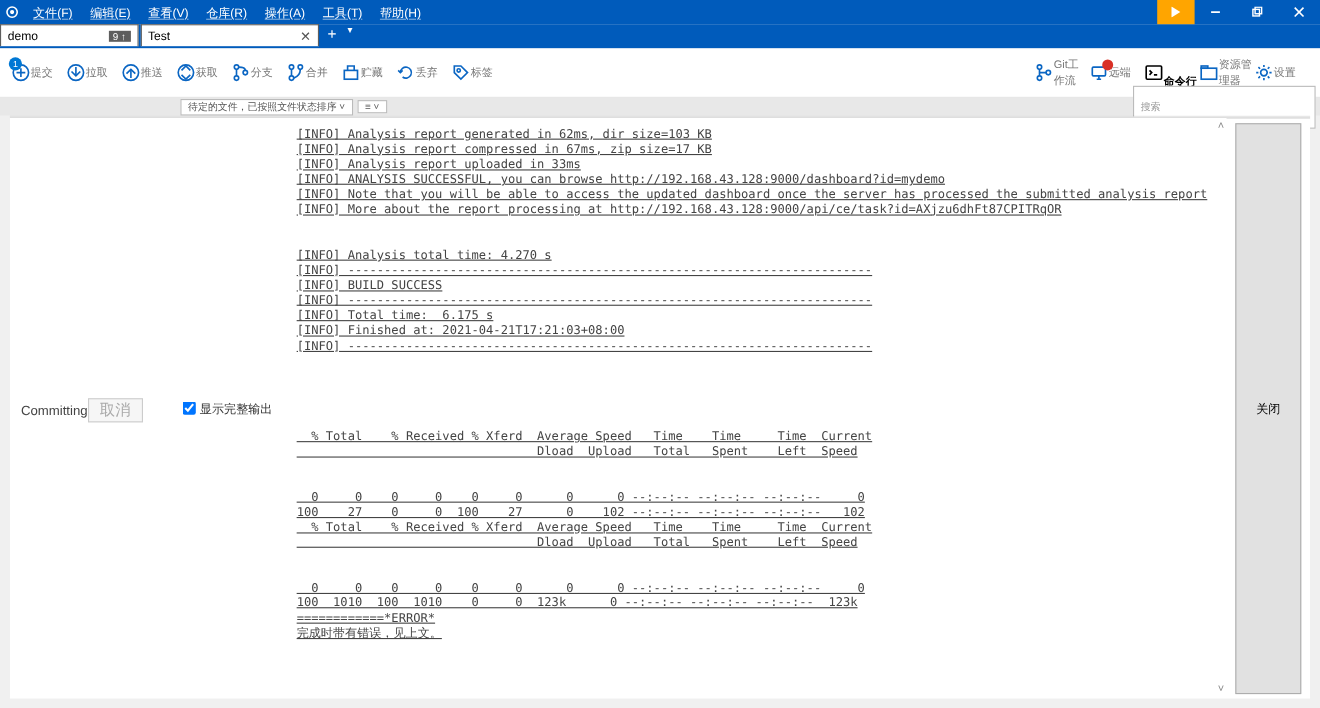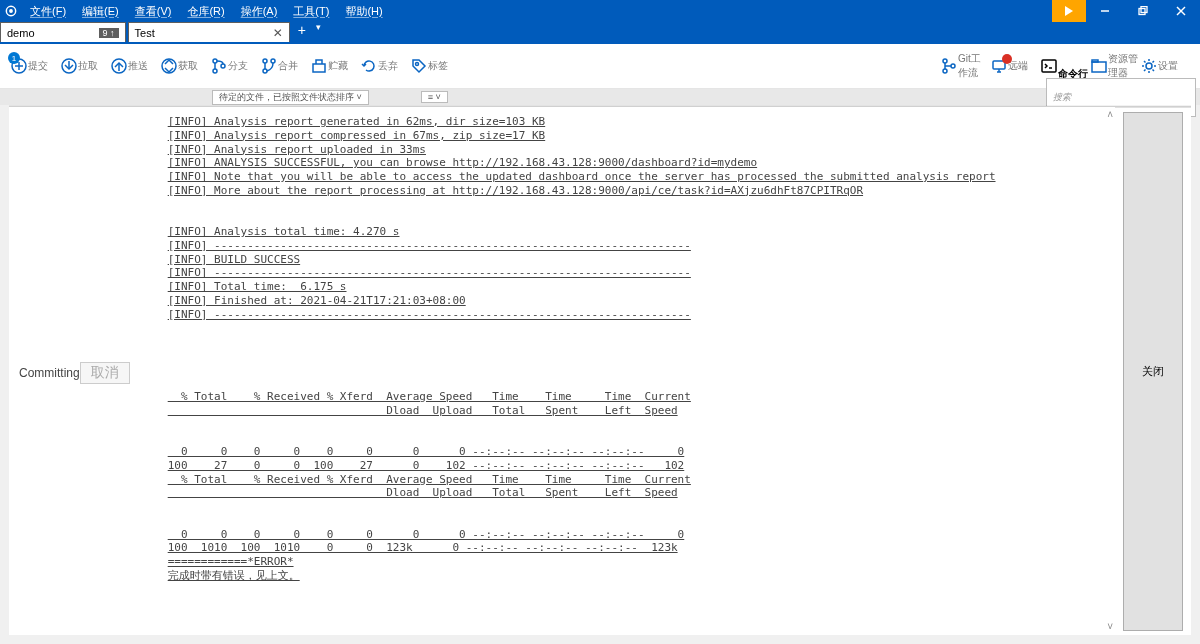--- a/index.html
+++ b/index.html
@@ -26,22 +26,22 @@
 .tool .ico { height: 20px; display: flex; align-items: center; justify-content: center; color: #005bbb; font-size: 16px; }
 .tool.warn .ico { position: relative; }
 .tool.warn .ico::after { content:''; position:absolute; right:-4px; top:-2px; width:10px; height:10px; background:#d93025; border-radius:50%; color:#fff; font-size:7px; display:flex; align-items:center; justify-content:center;}
 .tool.bold span:last-child { color:#000; font-weight:600;margin-top:30px; }
 .toolbar .spacer { flex: 1; }
 .tool.badge-blue .ico { position: relative; }
 .tool.badge-blue .ico::after { content:'1'; position:absolute; right:8px; top:-4px; width:12px; height:12px; background:#0078d4; border-radius:6px; color:#fff; font-size:8px; display:flex; align-items:center; justify-content:center;}
 
 .subbar { background: #e8e8e8; height: 16px; display:flex; align-items:center; font-size:10px; color:#555; padding: 0 4px; }
 .subbar .gap { width: 160px; }
-.subbar .combo { border:1px solid #bbb; background:#fff; padding: 0 6px; margin-right:4px; font-size:9px;margin-left:48px; }
-.subbar .srch { margin-left:auto; border:1px solid #bbb; background:#fff; padding:12px 6px; width:150px; font-size:9px; color:#999;font-style:italic;}
+.subbar .combo { border:1px solid #bbb; background:#fff; padding: 0 6px; margin-right:4px; font-size:9px; }
+.subbar .srch { margin-left:auto; border:1px solid #bbb; background:#fff; padding:12px 6px; width:166px; font-size:9px; color:#999;}
 
 .dialog { position: absolute; left: 9px; top: 106px; right: 9px; bottom: 9px; background: #fff; border-top: 1px solid #d0d0d0; display: flex; flex-direction: row; box-shadow: 0 -1px 0 rgba(0,0,0,0.05); }
 .dlg-header { display:flex; align-items:center; padding: 6px 10px 2px 10px; }
 .dlg-title { font-size: 12px; color:#444; }
 .dlg-cancel { margin-left:auto; border:1px solid #ccc; background:#f6f6f6; color:#aaa; font-size:14px; padding: 1px 10px; }
 .progress { background: #d30000; height: 10px; margin: 2px 8px; }
 .chk-row { display:flex; align-items:center; padding: 2px 10px; font-size:11px; color:#333; gap:4px;}
 .chk-row input { width:12px; height:12px; }
 
 .log { flex:1; overflow:auto; padding: 8px 12px; font-size: 11px; color:#444; line-height: 1.25; white-space: pre; font-family: "Microsoft YaHei","Segoe UI",monospace; position:relative;text-decoration:underline;}
@@ -256,20 +256,24 @@
   <span class="combo">≡ ˅</span>
   <span class="srch">搜索</span>
 </div>
 
 <div class="dialog">
   <div class="dlg-header">
     <div class="dlg-title">Committing</div>
     <button class="dlg-cancel">取消</button>
   </div>
   <div class="progress"></div>
+  <label class="chk-row">
+    <input type="checkbox" checked="" style="">
+    <span>显示完整输出</span>
+  </label>
   <div class="log" id="log">[INFO] Analysis report generated in 62ms, dir size=103 KB
 [INFO] Analysis report compressed in 67ms, zip size=17 KB
 [INFO] Analysis report uploaded in 33ms
 [INFO] ANALYSIS SUCCESSFUL, you can browse http://192.168.43.128:9000/dashboard?id=mydemo
 [INFO] Note that you will be able to access the updated dashboard once the server has processed the submitted analysis report
 [INFO] More about the report processing at http://192.168.43.128:9000/api/ce/task?id=AXjzu6dhFt87CPITRqOR
 
 
 [INFO] Analysis total time: 4.270 s
 [INFO] ------------------------------------------------------------------------

